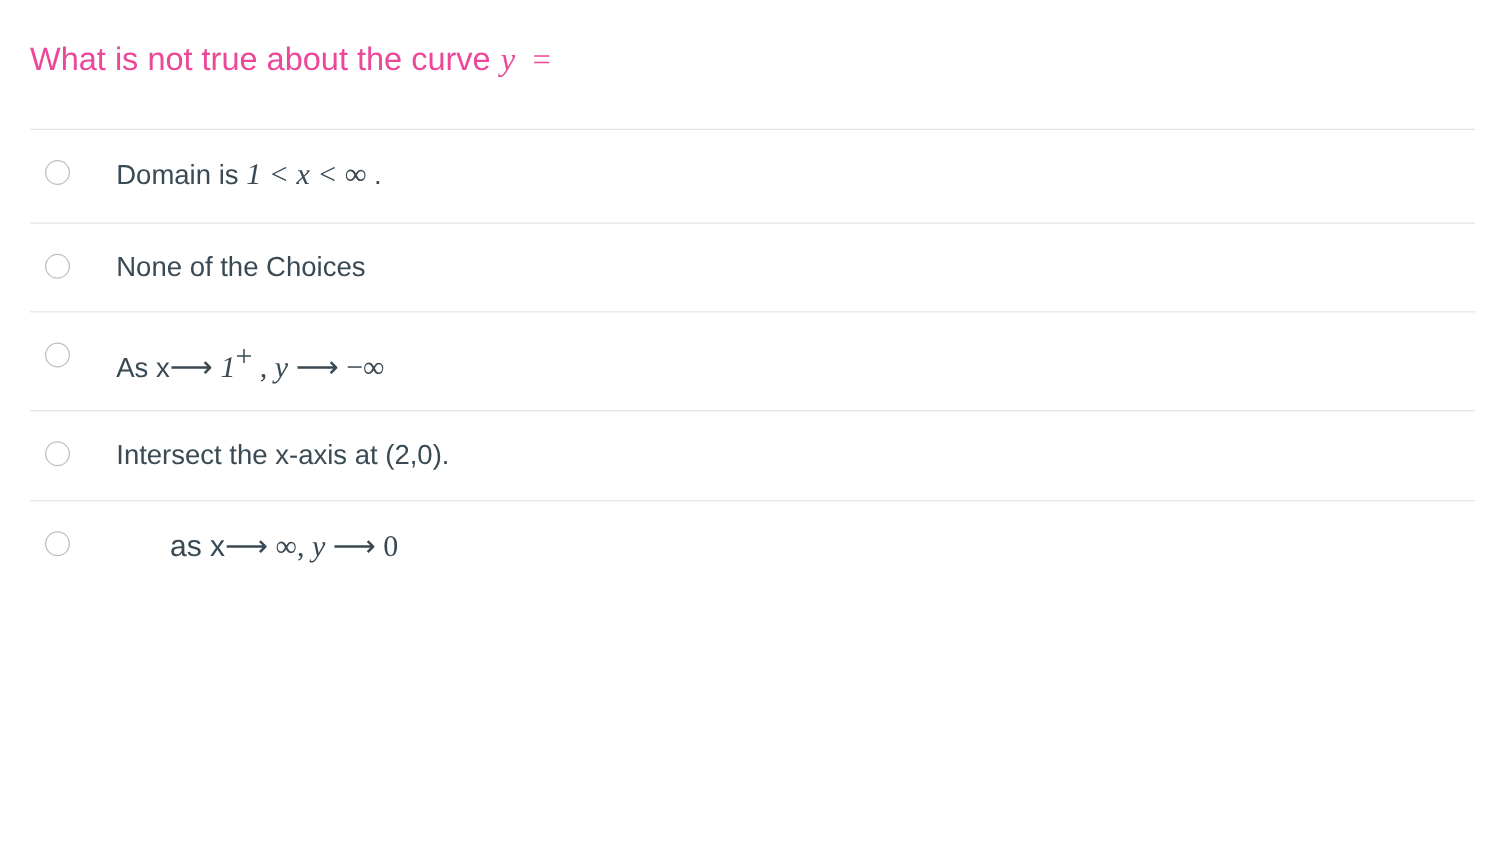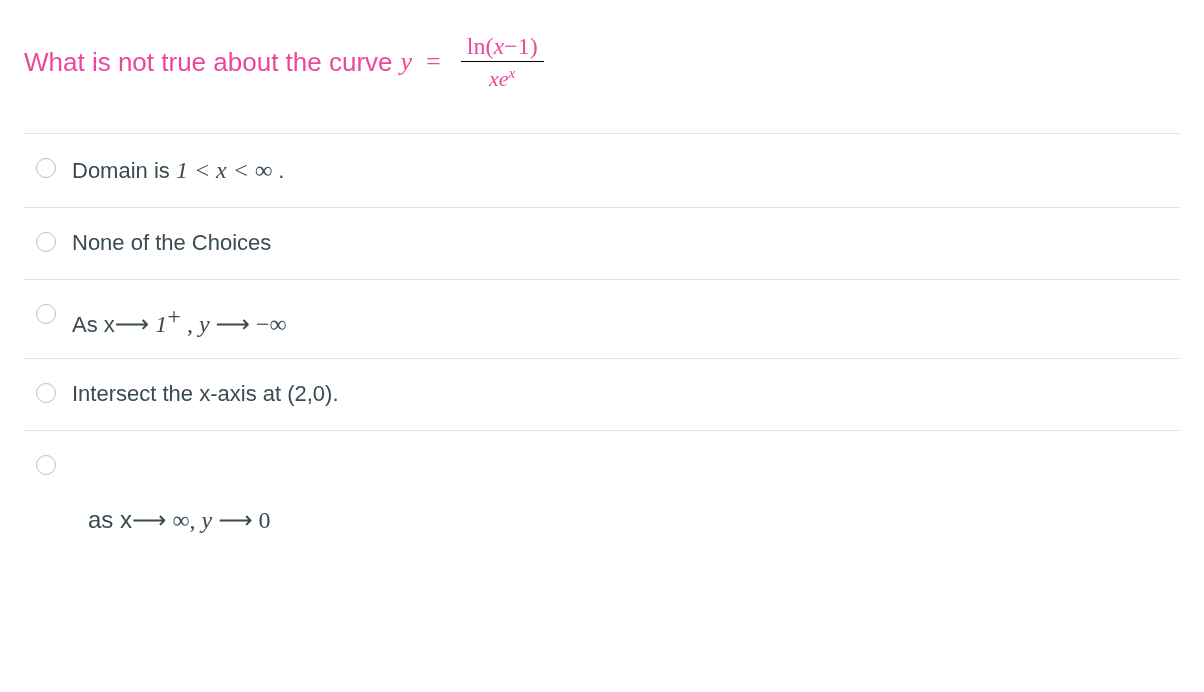--- a/index.html
+++ b/index.html
@@ -51,29 +51,29 @@
     margin: 0 6px;
     font-size: 26px;
   }
   .sup { font-size: 0.7em; vertical-align: super; font-style: italic; }
   .options {
     border-top: 1px solid #e2e5e7;
   }
   .option-row {
     display: flex;
     align-items: flex-start;
-    gap: 16px;
+    gap: 37px;
     padding: 20px 12px;
     border-bottom: 1px solid #e2e5e7;
   }
   .option-row.tall {
     padding-bottom: 16px;
   }
   .option-row.extra-space {
-    flex-direction: column;
+    flex-direction: row;
     gap: 28px;
   }
   .radio {
     flex: 0 0 auto;
     width: 20px;
     height: 20px;
     border: 1.6px solid #b8c0c6;
     border-radius: 50%;
     margin-top: 4px;
     background: #fff;
@@ -100,28 +100,20 @@
 </style>
 </head>
 <body>
 
 <div class="container">
 
   <div class="question">
     <span>What is not true about the curve </span>
     <span class="math">y</span>
     <span class="equals">=</span>
-    <span class="frac">
-      <span class="num">
-        <span class="math-upright">ln</span><span class="math-upright">(</span><span>x</span><span class="math-upright">−1</span><span class="math-upright">)</span>
-      </span>
-      <span class="den">
-        <span>x</span><span>e</span><span class="sup">x</span>
-      </span>
-    </span>
   </div>
 
   <div class="options">
 
     <div class="option-row">
       <div class="radio"></div>
       <div class="label">
         <span>Domain is </span><span class="option-math">1 &lt; x &lt; ∞</span><span> .</span>
       </div>
     </div>

